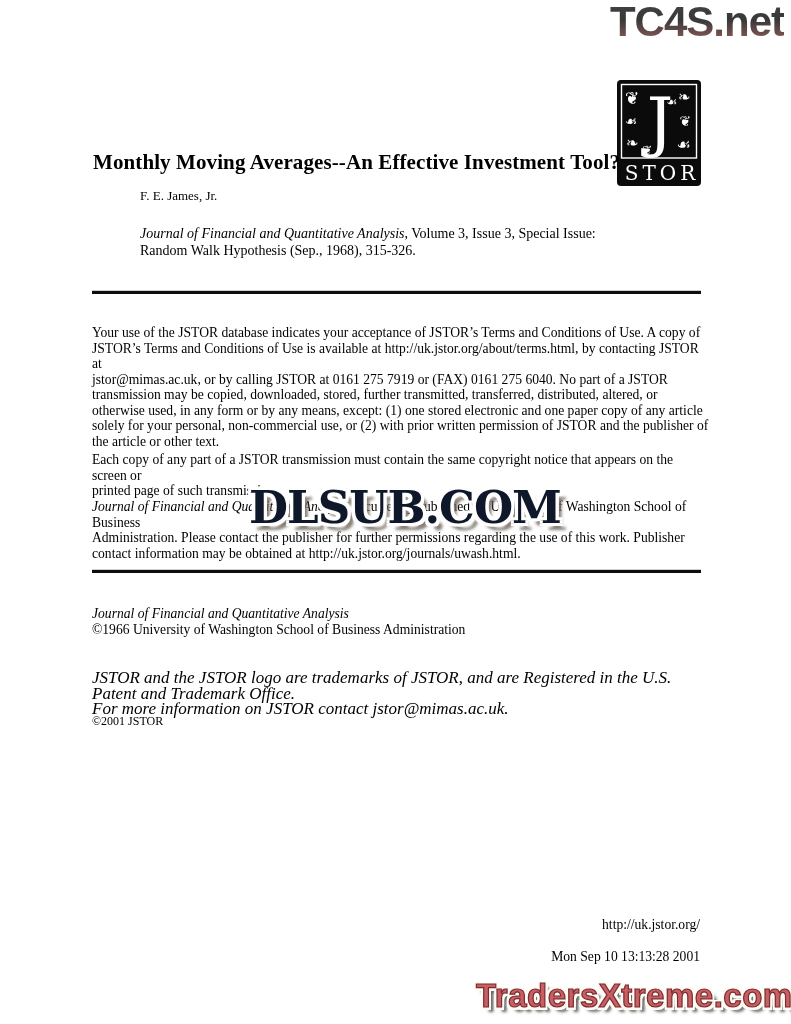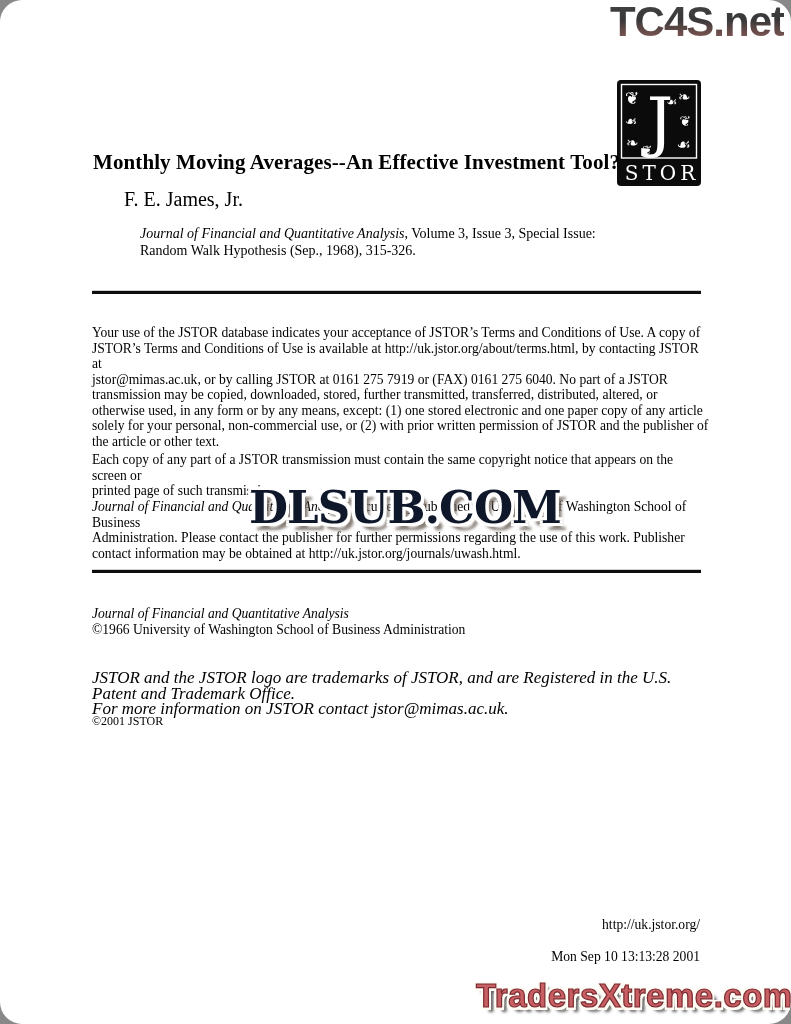--- a/index.html
+++ b/index.html
@@ -1,19 +1,19 @@
 <!DOCTYPE html>
 <html><head>
 <meta charset="utf-8">
 <style>
   html,body { margin:0; padding:0; background:#888; }
   .page {
     position:relative; width:791px; height:1024px; margin:0 auto;
     background:#ffffff; overflow:hidden;
-    font-family:"Liberation Serif", serif; color:#000;border-radius:22px;
+    font-family:"Liberation Serif", serif; color:#000;
   }
 
   
   .wm-tc4s {
     position:absolute; top:-2px; right:7px;
     font-family:"Liberation Sans", sans-serif; font-weight:bold;
     font-size:42px; letter-spacing:-1px;
     background:linear-gradient(#434343 10%, #383838 45%, #96605c 95%);
     -webkit-background-clip:text; background-clip:text; color:transparent;
   }
@@ -39,21 +39,21 @@
   }
 
   
   .jstor-logo { position:absolute; left:617px; top:80px; width:84px; height:106px; }
 
   
   .title {
     position:absolute; left:93px; top:150px;
     font-size:21px; font-weight:bold; letter-spacing:0.1px;
   }
-  .author { position:absolute; left:124px; top:188px; font-size:20px;font-family:Liberation Serif, serif; }
+  .author { position:absolute; left:140px; top:188px; font-size:13px;font-family:Liberation Serif, serif; }
   .citation {
     position:absolute; left:140px; top:225px;
     font-size:14px; line-height:17px; white-space:pre-line; width:560px;
   }
   .ital { font-style:italic; }
 
   
   .rule { position:absolute; left:92px; width:609px; height:3px; background:#0d0d0d; border-top:1px solid #cfcfcf; }
   .rule-1 { top:290px; }
   .rule-2 { top:569px; }

